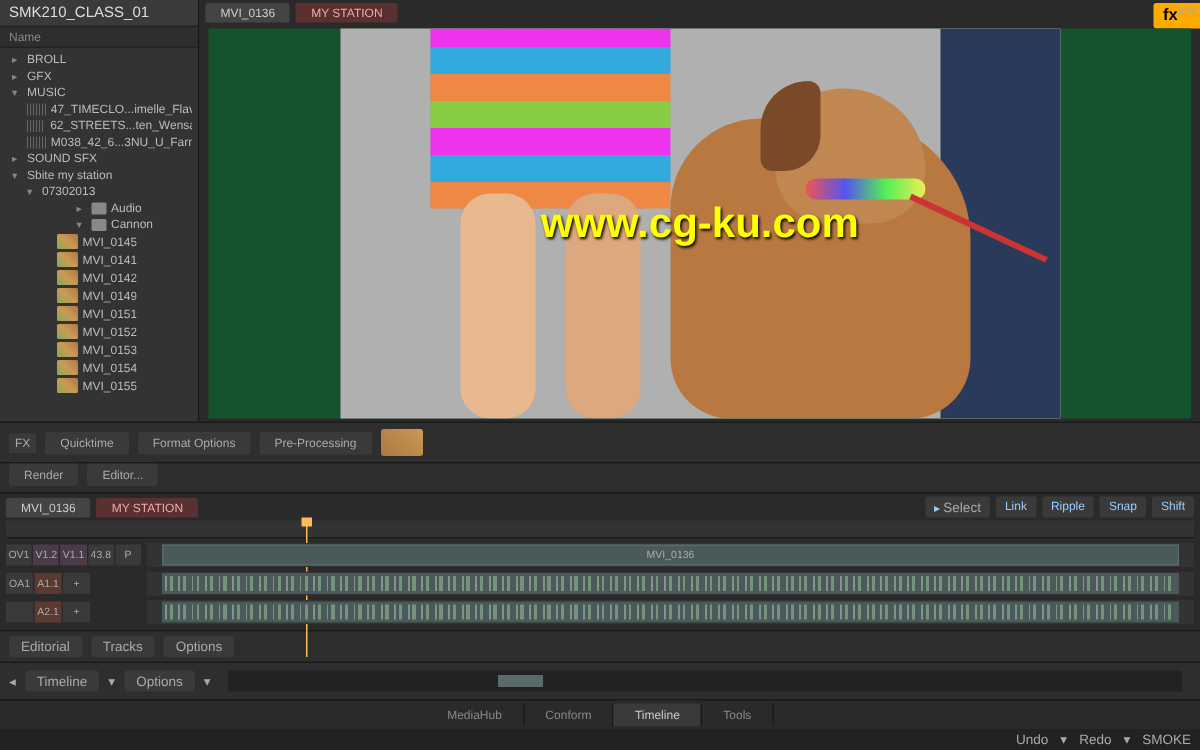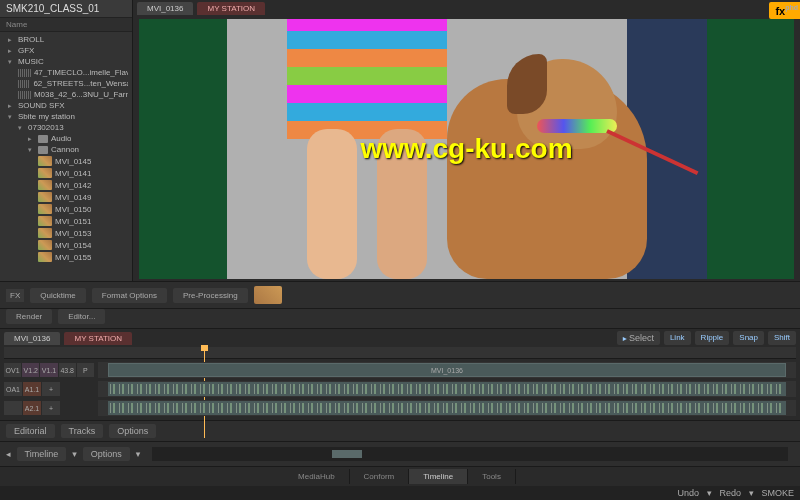--- a/index.html
+++ b/index.html
@@ -8,21 +8,21 @@
 
 
 .main { display:flex; flex:1; min-height:0; }
 .sidebar { width:133px; background:#333; border-right:1px solid #1a1a1a; display:flex; flex-direction:column; }
 .sb-head { background:#3a3a3a; padding:3px 6px; font-size:10px; color:#ddd; border-bottom:1px solid #222; }
 .sb-sub { background:#2e2e2e; padding:2px 6px; font-size:8px; color:#888; border-bottom:1px solid #222; }
 .tree { flex:1; overflow:auto; padding:2px 0; }
 .tree-item { padding:1px 4px; display:flex; align-items:center; gap:3px; cursor:pointer; }
 .tree-item.l1 { padding-left:8px; }
 .tree-item.l2 { padding-left:18px; }
-.tree-item.l3 { padding-left:28px; }
+.tree-item.l3 { padding-left:28px;margin-left:23px; }
 .tree-item.l4 { padding-left:38px; }
 .tw { color:#888; font-size:7px; width:7px; }
 .thumb { width:14px; height:10px; background:linear-gradient(45deg,#8a5,#c95,#a74); border-radius:1px; }
 .folder { width:10px; height:8px; background:#888; border-radius:1px; }
 .waveicon { width:14px; height:8px; background:repeating-linear-gradient(90deg,#666,#666 1px,#333 1px,#333 2px); }
 .ti-label { font-size:8px; color:#bbb; white-space:nowrap; overflow:hidden; }
 
 
 .center { flex:1; display:flex; flex-direction:column; background:#2a2a2a; }
 .tabs-row { display:flex; background:#2a2a2a; padding:2px 4px; gap:4px; }
@@ -164,25 +164,25 @@
             <div class="tree-item l4">
               <span class="thumb"></span>
               <span class="ti-label">MVI_0142</span>
             </div>
             <div class="tree-item l4">
               <span class="thumb"></span>
               <span class="ti-label">MVI_0149</span>
             </div>
             <div class="tree-item l4">
               <span class="thumb"></span>
-              <span class="ti-label">MVI_0150</span>
-            </div>
-            <div class="tree-item l4">
-              <span class="thumb"></span>
               <span class="ti-label">MVI_0151</span>
+            </div>
+            <div class="tree-item l4">
+              <span class="thumb"></span>
+              <span class="ti-label">MVI_0152</span>
             </div>
             <div class="tree-item l4">
               <span class="thumb"></span>
               <span class="ti-label">MVI_0153</span>
             </div>
             <div class="tree-item l4">
               <span class="thumb"></span>
               <span class="ti-label">MVI_0154</span>
             </div>
             <div class="tree-item l4">

